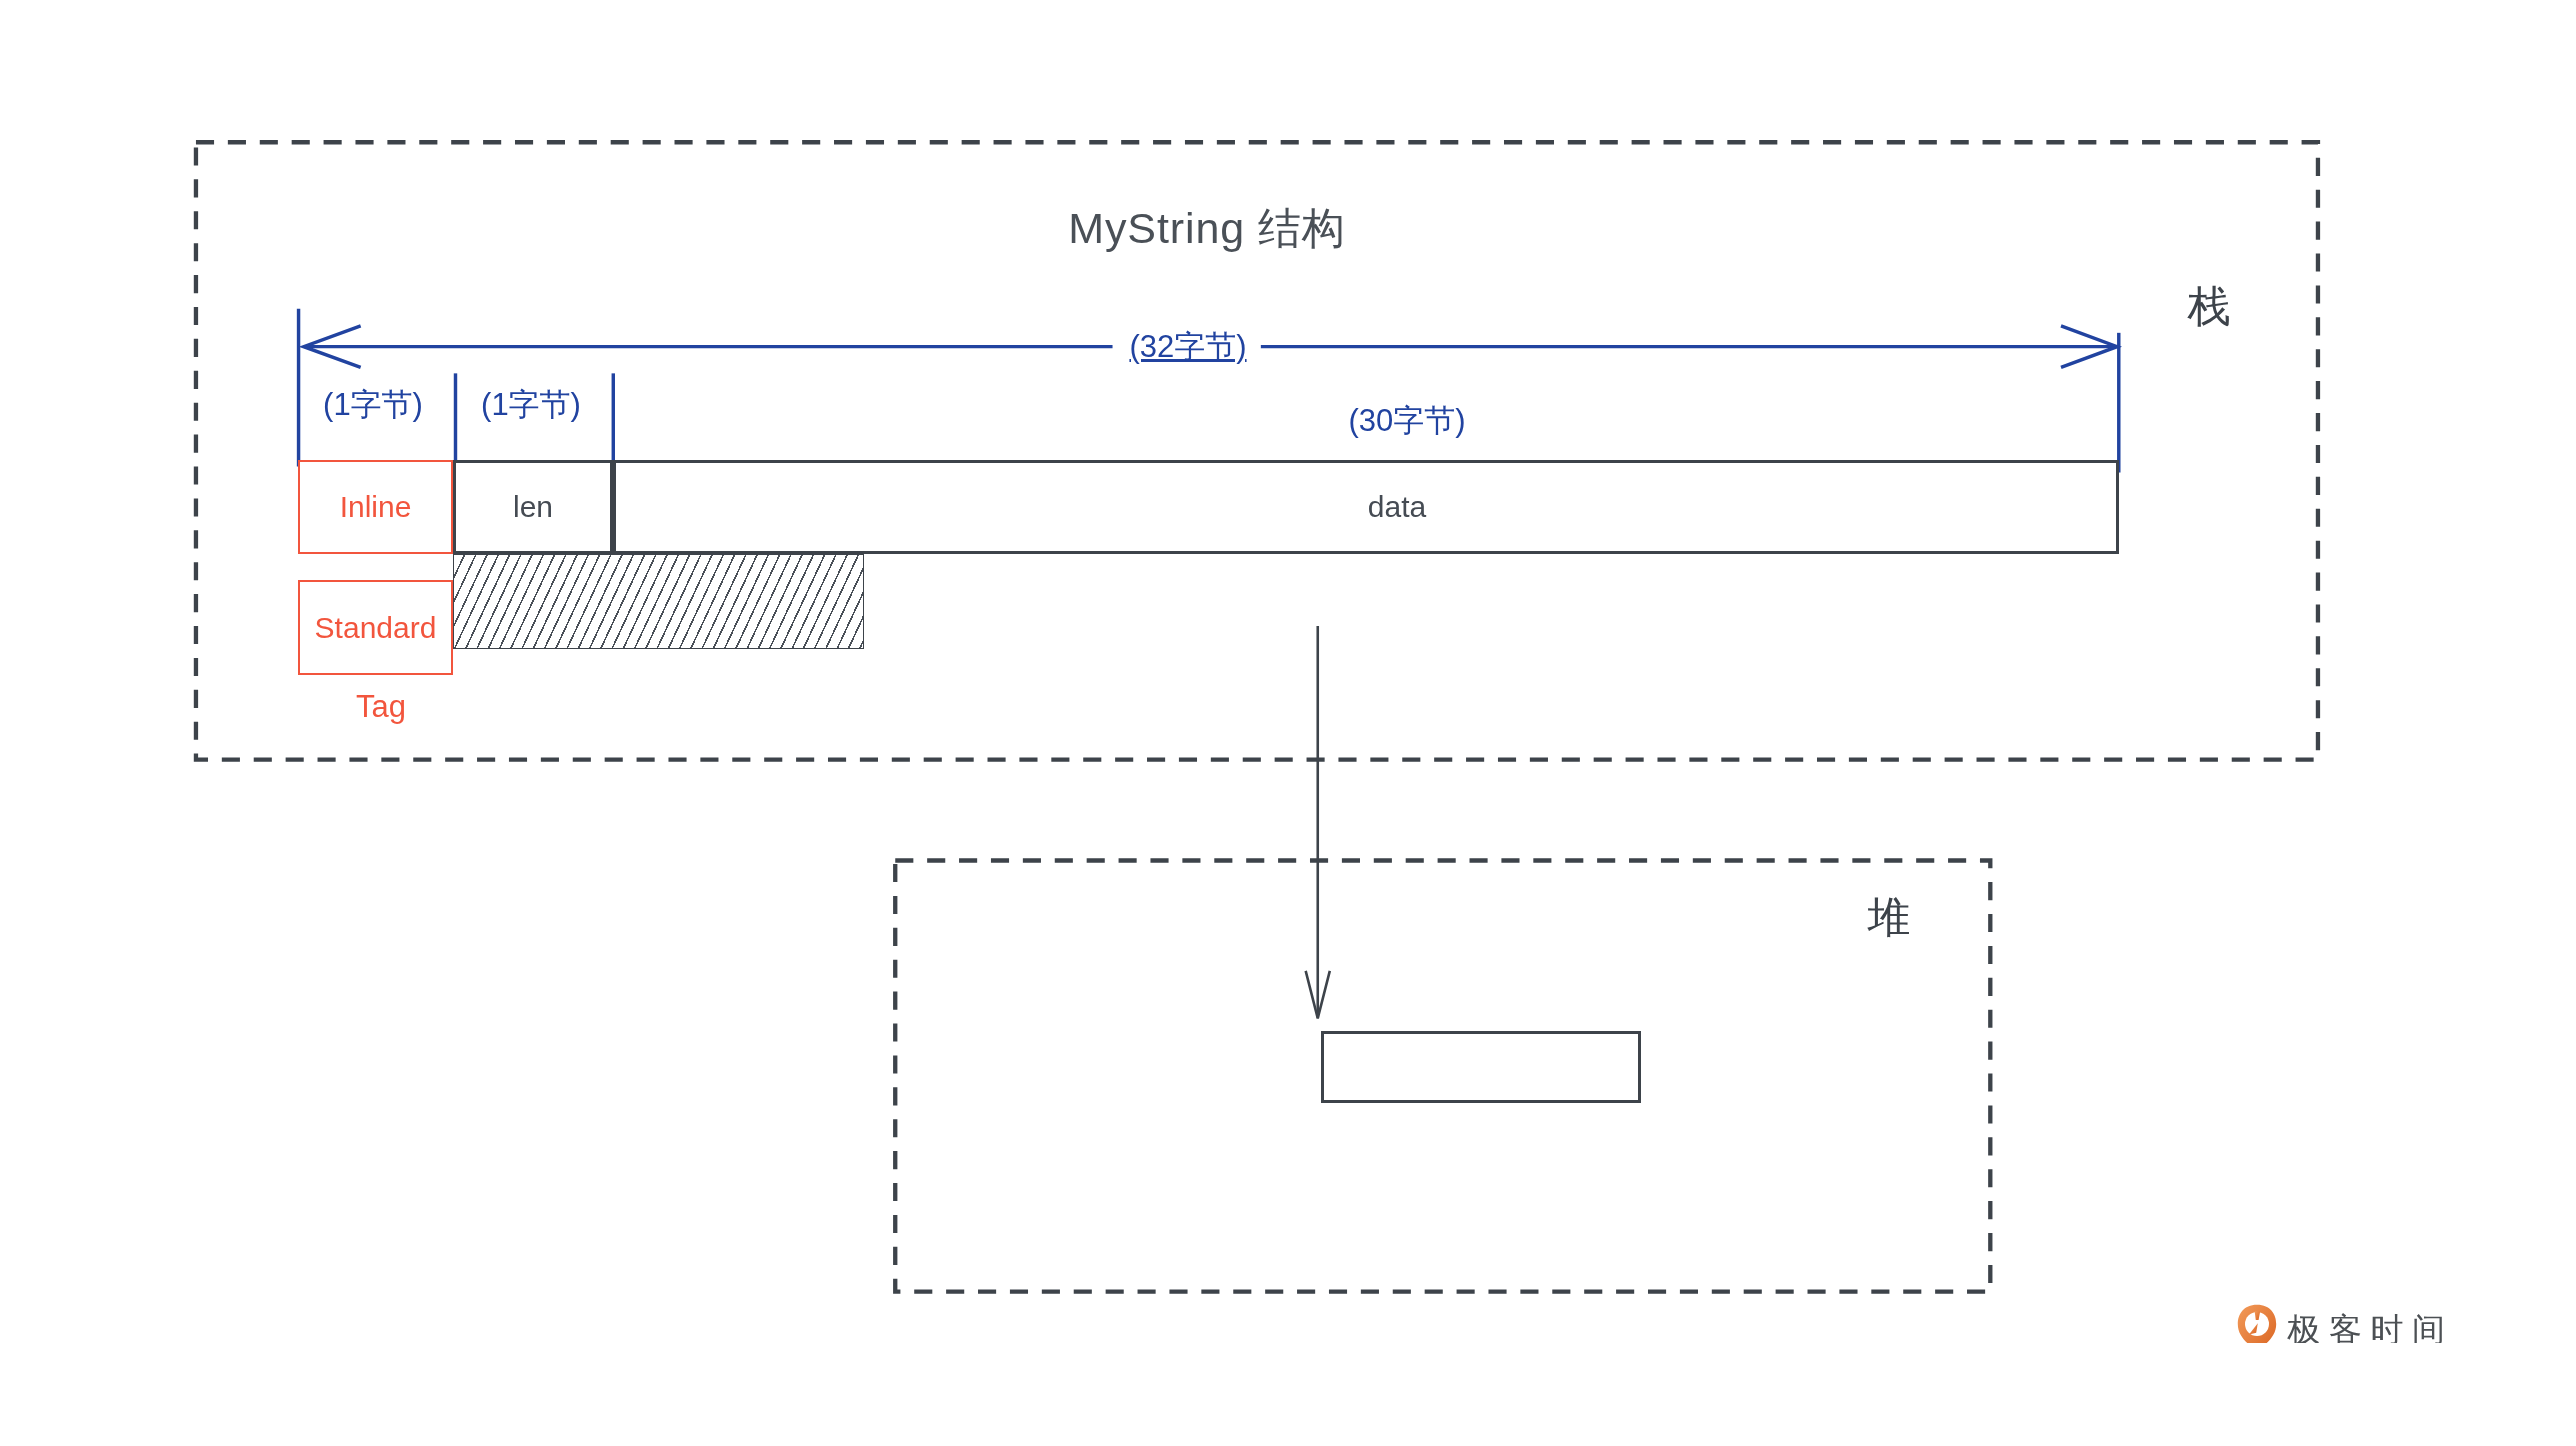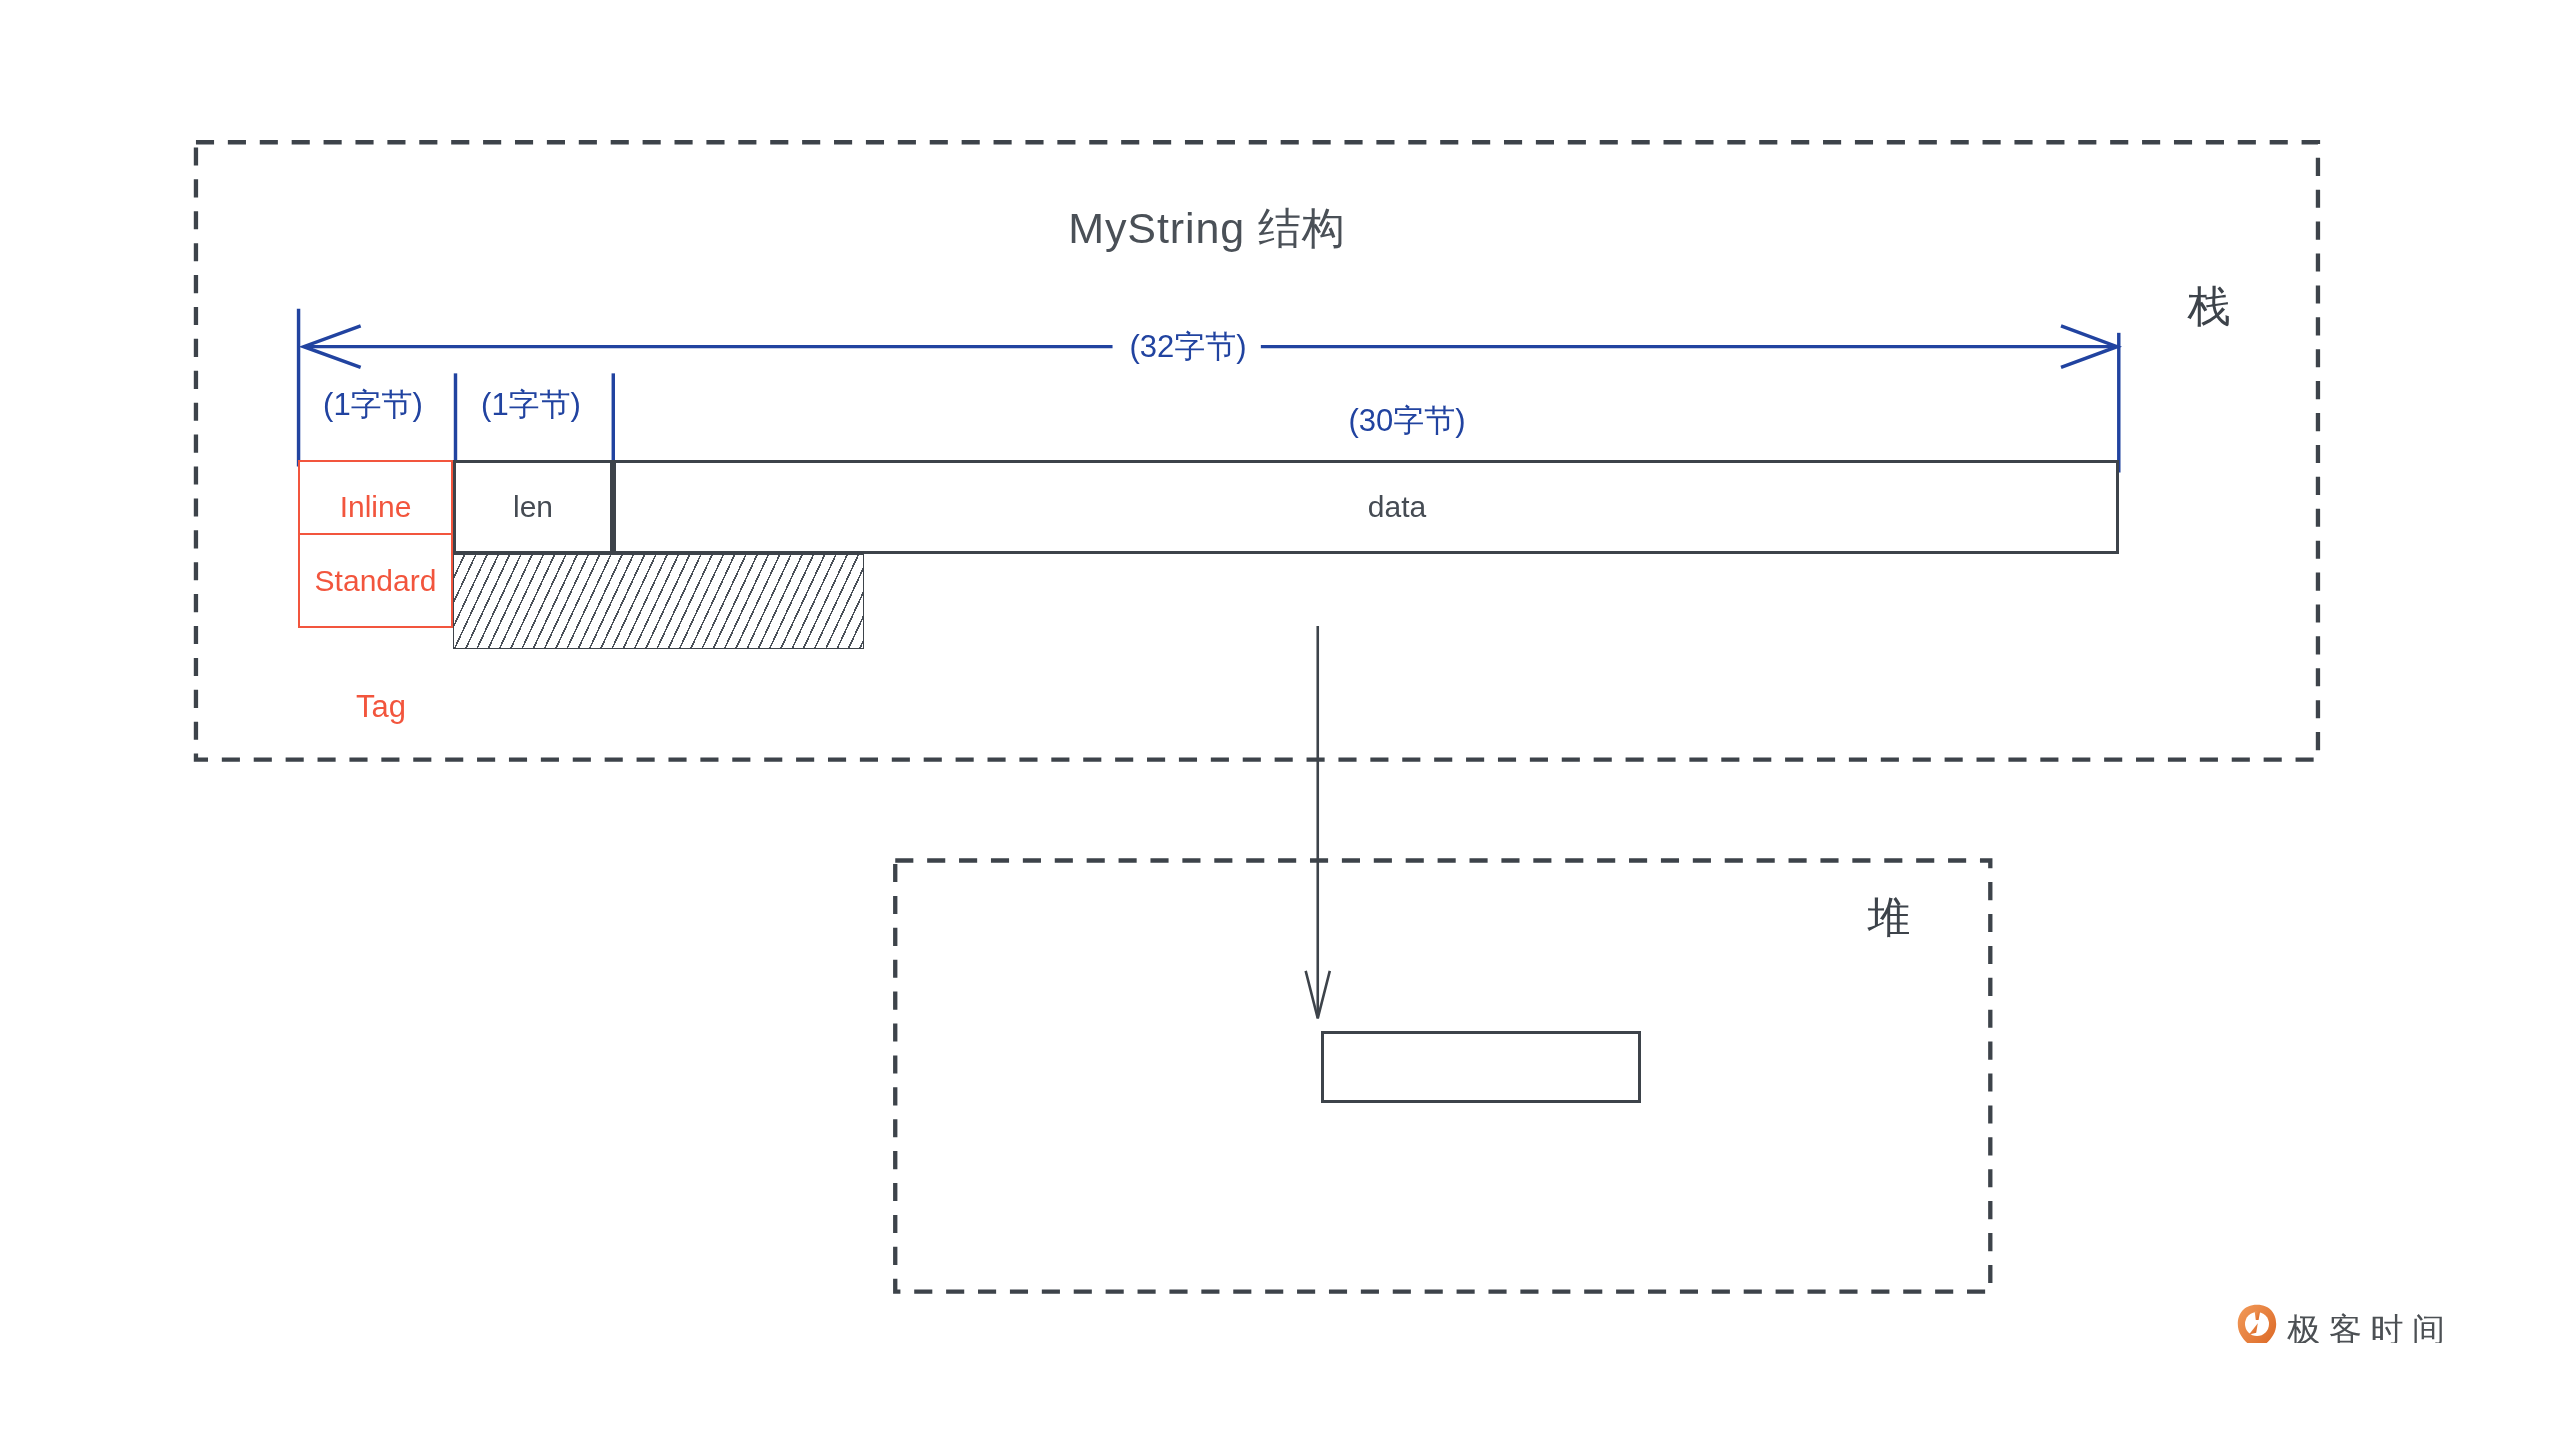--- a/index.html
+++ b/index.html
@@ -51,30 +51,30 @@
     </g>
 
     <g stroke="#3d434a" stroke-width="3" fill="none">
       <line x1="1528" y1="726" x2="1528" y2="1180"></line>
       <polyline points="1514,1126 1528,1181 1542,1126"></polyline>
     </g>
   </svg>
 
   <div class="lbl title" style="left:1207px;top:229px;">MyString 结构</div>
   <div class="lbl region" style="left:2209px;top:307px;">栈</div>
-  <div class="lbl blue" style="left:1188px;top:347px;">(32字节)</div>
+  <div class="lbl blue" style="left:1188px;top:347px;text-decoration:underline;">(32字节)</div>
   <div class="lbl blue" style="left:373px;top:405px;">(1字节)</div>
   <div class="lbl blue" style="left:531px;top:405px;">(1字节)</div>
   <div class="lbl blue" style="left:1407px;top:411px;margin-top:10px;">(30字节)</div>
 
   <div class="cell redb" style="left:298px;top:460px;width:155px;height:94px;">Inline</div>
   <div class="cell darkb pad-data" style="left:613px;top:460px;width:1506px;height:94px;">data</div>
   <div class="cell darkb" style="left:453px;top:460px;width:160px;height:94px;">len</div>
 
-  <div class="cell redb" style="left:298px;top:533px;width:155px;height:95px;">Standard</div>
+  <div class="cell redb" style="left:298px;top:580px;width:155px;height:95px;">Standard</div>
   <div class="hatch" style="left:453px;top:554px;width:411px;height:95px;"></div>
 
   <div class="lbl red" style="left:381px;top:707px;font-size:31px;">Tag</div>
 
   <div class="lbl region" style="left:1889px;top:918px;">堆</div>
   <div class="heapbox" style="left:1321px;top:1031px;width:320px;height:72px;"></div>
 
   <div class="logo">
     <svg width="40" height="52" viewBox="0 0 100 130" xmlns="http://www.w3.org/2000/svg">
       <defs>

